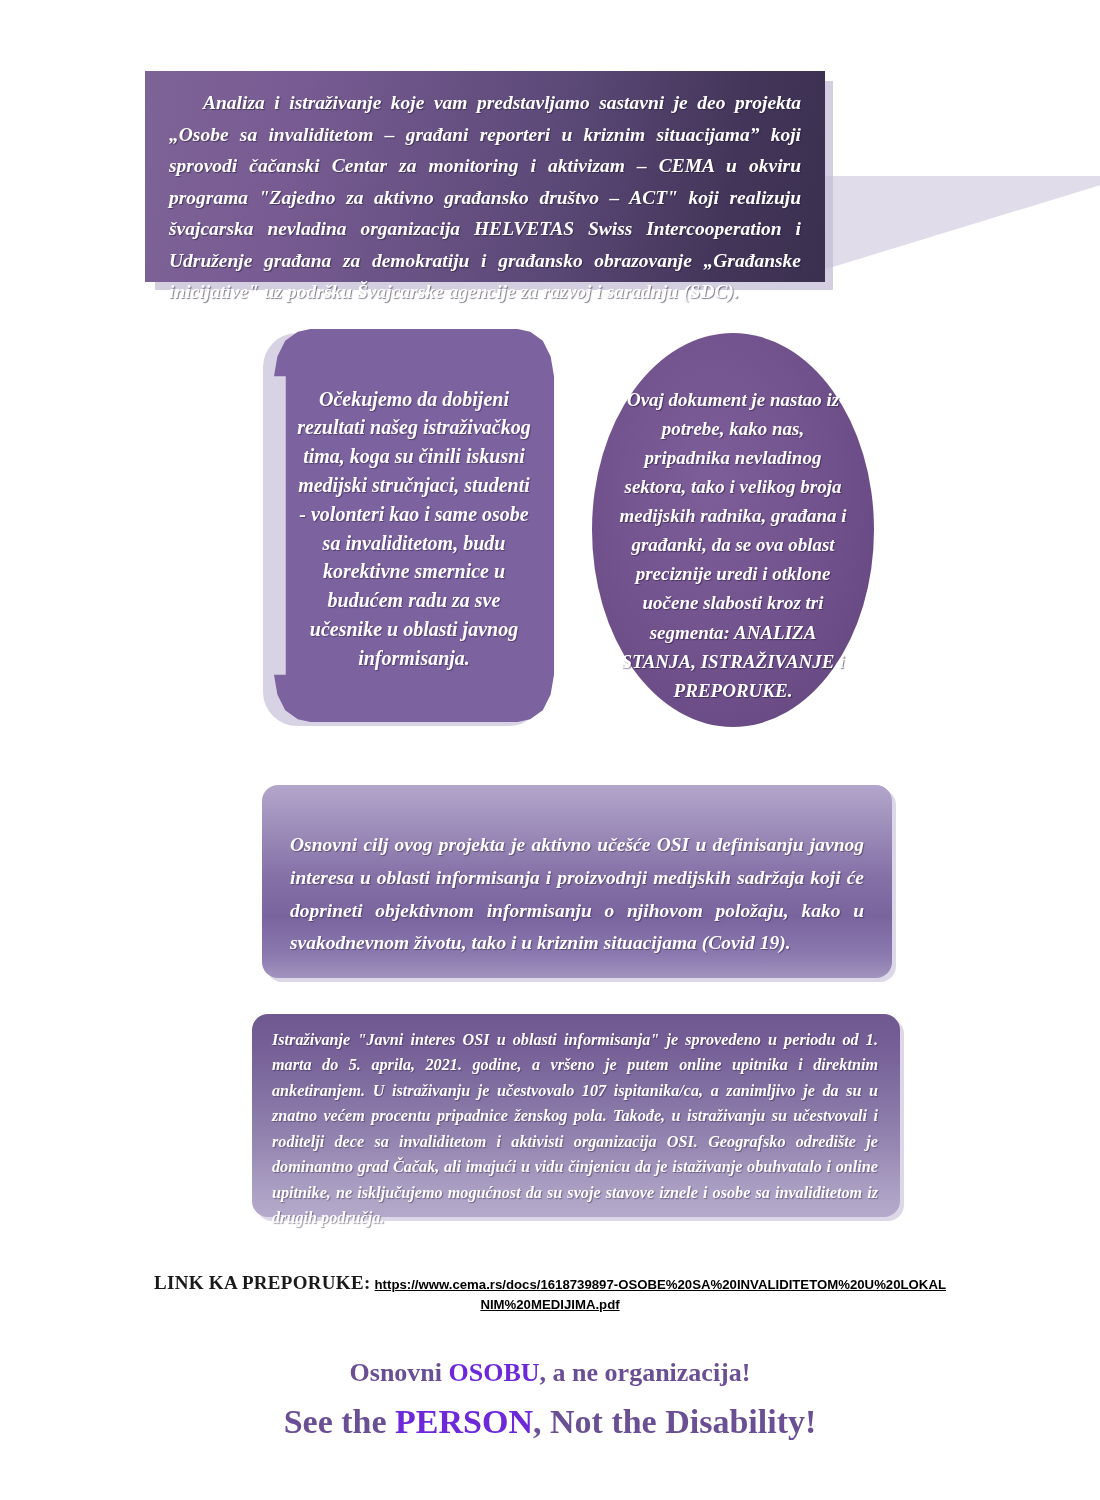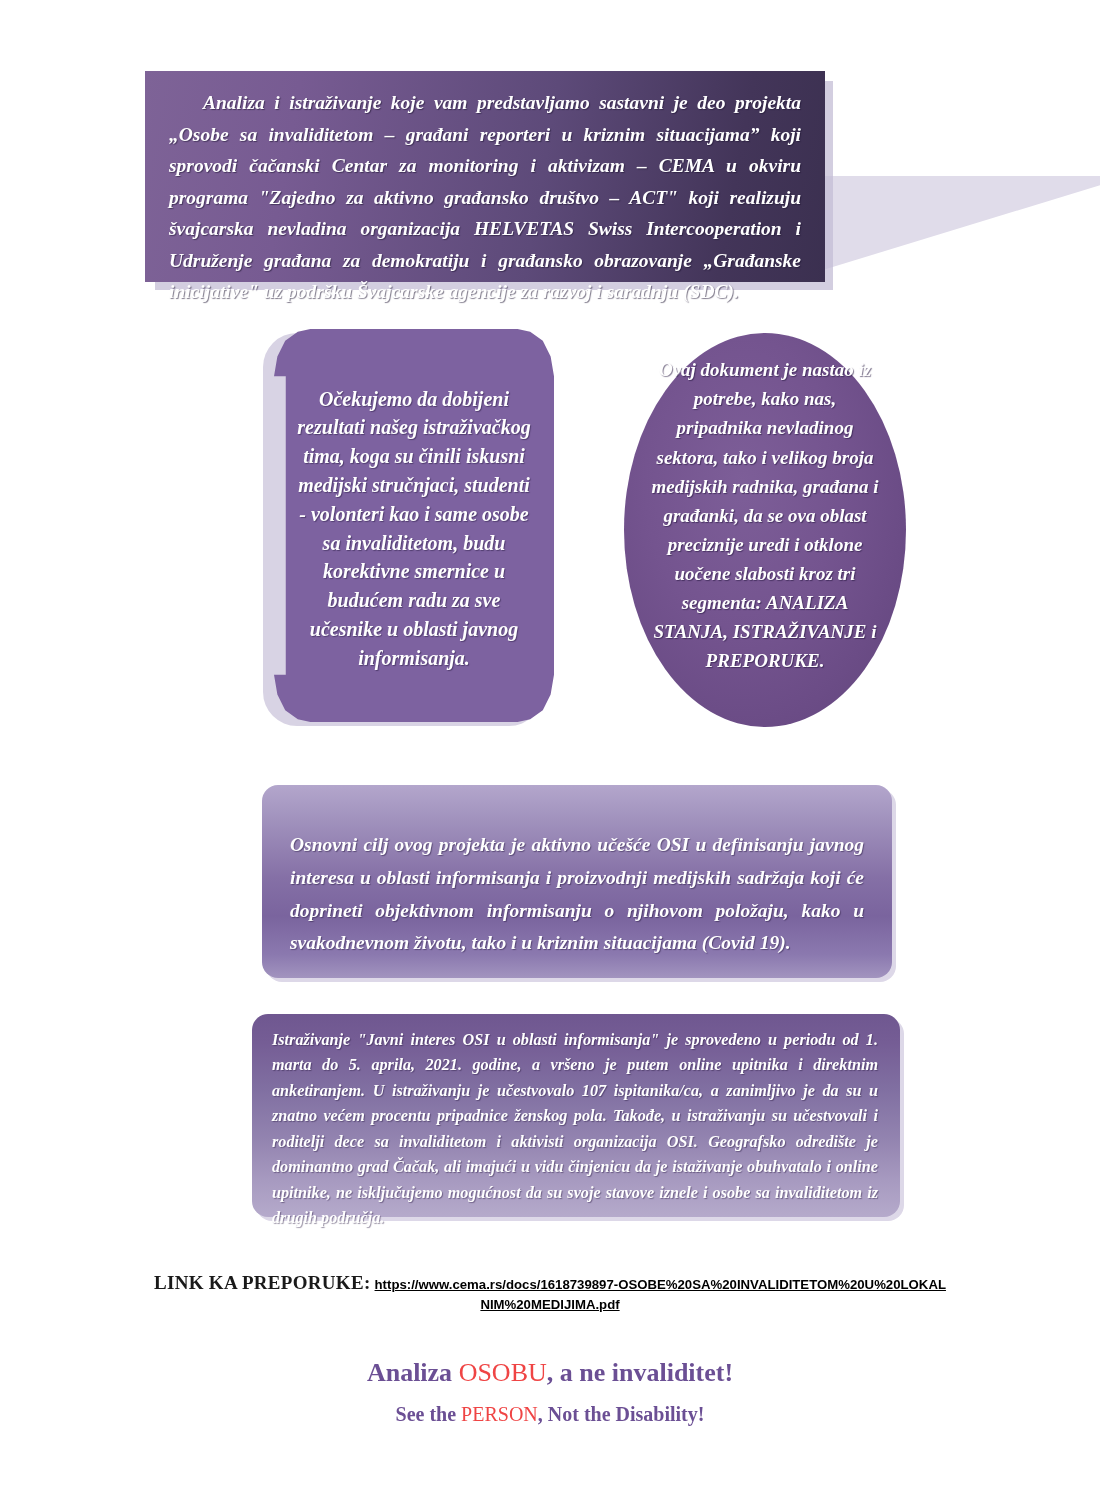--- a/index.html
+++ b/index.html
@@ -109,30 +109,30 @@
     line-height: 1.44;
     color: #ffffff;
     text-align: center;
     text-shadow: 1px 1px 1px rgba(40,25,65,0.5);
     margin: 0;
   }
 
   
   .oval {
     position: absolute;
-    left: 624px;
+    left: 592px;
     top: 333px;
     width: 282px;
     height: 394px;
     border-radius: 50%;
     background: radial-gradient(ellipse at 42% 38%, #7d5e98 0%, #74548f 42%, #6b4c86 70%, #60447a 100%);
     box-sizing: border-box;
     padding: 52px 26px;
     display: flex;
-    align-items: flex-end;
+    align-items: flex-start;
     justify-content: center;
     z-index: 2;
   }
   .oval-text {
     font-family: "Liberation Serif", serif;
     font-style: italic;
     font-weight: bold;
     font-size: 19px;
     line-height: 1.53;
     color: #ffffff;
@@ -244,22 +244,22 @@
   .slogan {
     position: absolute;
     left: 150px;
     width: 800px;
     text-align: center;
     font-family: "Liberation Serif", serif;
     font-weight: bold;
     color: #6b4f94;
   }
   .slogan-sr  { top: 1358px; font-size: 26px; }
-  .slogan-en  { top: 1403px; font-size: 20px; }
-  .slogan .hl { color: #ef4444; font-weight: normal; }
+  .slogan-en  { top: 1403px; font-size: 34px; }
+  .slogan .hl { color: #6d28d9; font-weight: bold; }
 </style>
 </head>
 <body>
 
 <div class="page">
 
   <div class="callout-wrap">
     <div class="callout-tail"></div>
     <div class="callout-box">
       <p class="callout-text">Analiza i istraživanje koje vam predstavljamo sastavni je deo projekta „Osobe sa invaliditetom – građani reporteri u kriznim situacijama” koji sprovodi čačanski Centar za monitoring i aktivizam – CEMA u okviru programa "Zajedno za aktivno građansko društvo – ACT" koji realizuju švajcarska nevladina organizacija HELVETAS Swiss Intercooperation i Udruženje građana za demokratiju i građansko obrazovanje „Građanske inicijative" uz podršku Švajcarske agencije za razvoj i saradnju (SDC).</p>
@@ -283,17 +283,17 @@
   <div class="research-shadow"></div>
   <div class="research-box">
     <p class="research-text">Istraživanje "Javni interes OSI u oblasti informisanja" je sprovedeno u periodu od 1. marta do 5. aprila, 2021. godine, a vršeno je putem online upitnika i direktnim anketiranjem. U istraživanju je učestvovalo 107 ispitanika/ca, a zanimljivo je da su u znatno većem procentu pripadnice ženskog pola. Takođe, u istraživanju su učestvovali i roditelji dece sa invaliditetom i aktivisti organizacija OSI. Geografsko odredište je dominantno grad Čačak, ali imajući u vidu činjenicu da je istaživanje obuhvatalo i online upitnike, ne isključujemo mogućnost da su svoje stavove iznele i osobe sa invaliditetom iz drugih područja.</p>
   </div>
 
   <div class="link-block">
     <span class="link-label">LINK KA PREPORUKE:</span>
     <span class="link-url">https://www.cema.rs/docs/1618739897-OSOBE%20SA%20INVALIDITETOM%20U%20LOKALNIM%20MEDIJIMA.pdf</span>
   </div>
 
-  <div class="slogan slogan-sr"><span>Analiza </span><span class="hl">OSOBU</span><span>, a ne invaliditet!</span></div>
+  <div class="slogan slogan-sr"><span>Osnovni </span><span class="hl">OSOBU</span><span>, a ne organizacija!</span></div>
 
   <div class="slogan slogan-en"><span>See the </span><span class="hl">PERSON</span><span>,  Not the Disability!</span></div>
 
 </div>
 
 </body></html>

